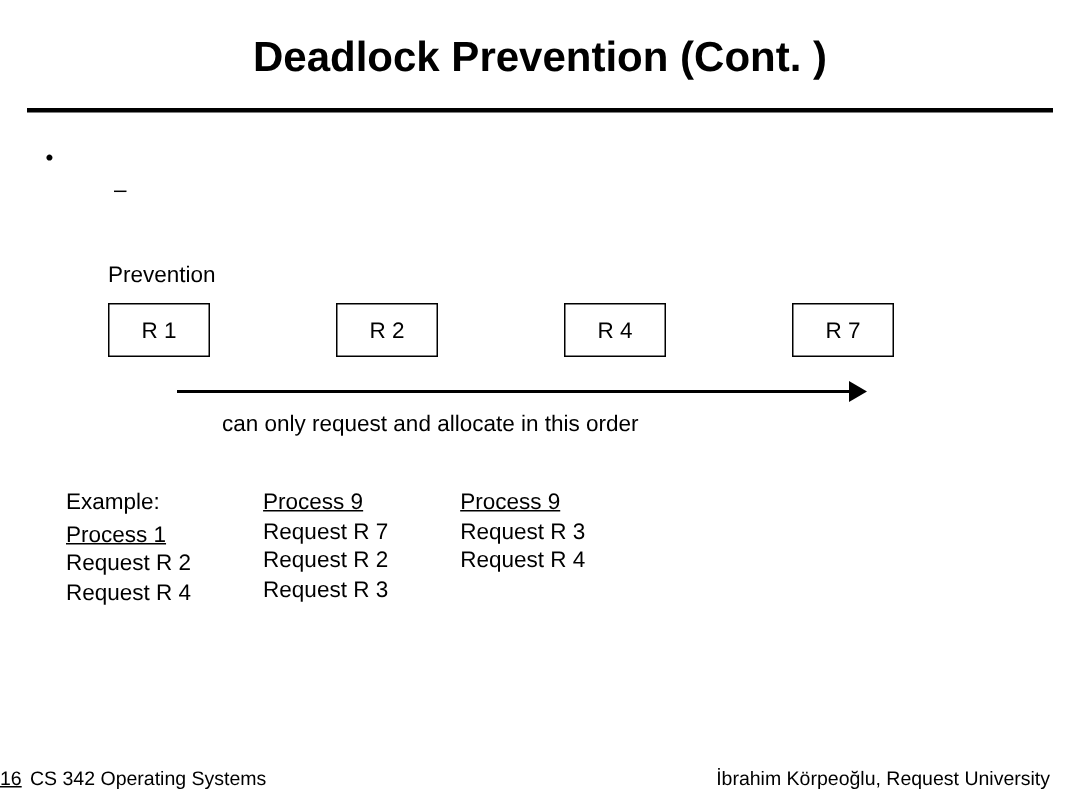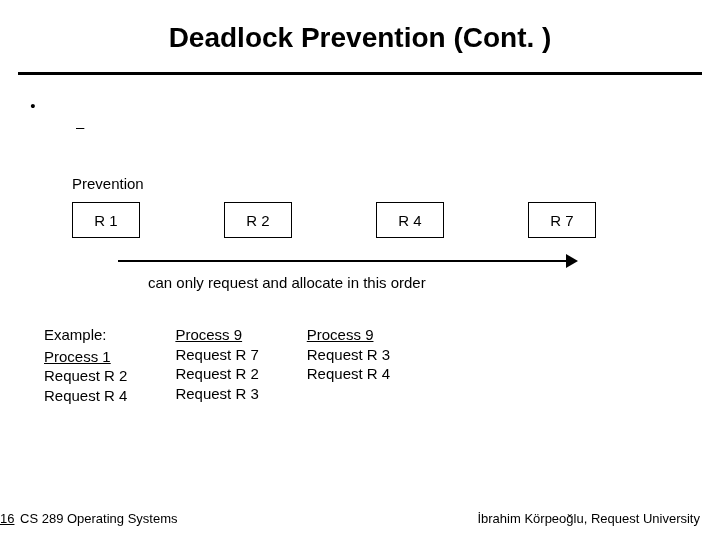--- a/index.html
+++ b/index.html
@@ -76,18 +76,18 @@
       <div>Request R 3</div>
     </div>
     <div class="col">
       <div class="name">Process 9</div>
       <div>Request R 3</div>
       <div>Request R 4</div>
     </div>
   </div>
 
   <div class="footer">
-    <span>CS 289 Operating Systems</span>
+    <span>CS 342 Operating Systems</span>
     <span class="mid">16</span>
     <span>İbrahim Körpeoğlu, Request University</span>
   </div>
 
 </div>
 
 </body></html>

